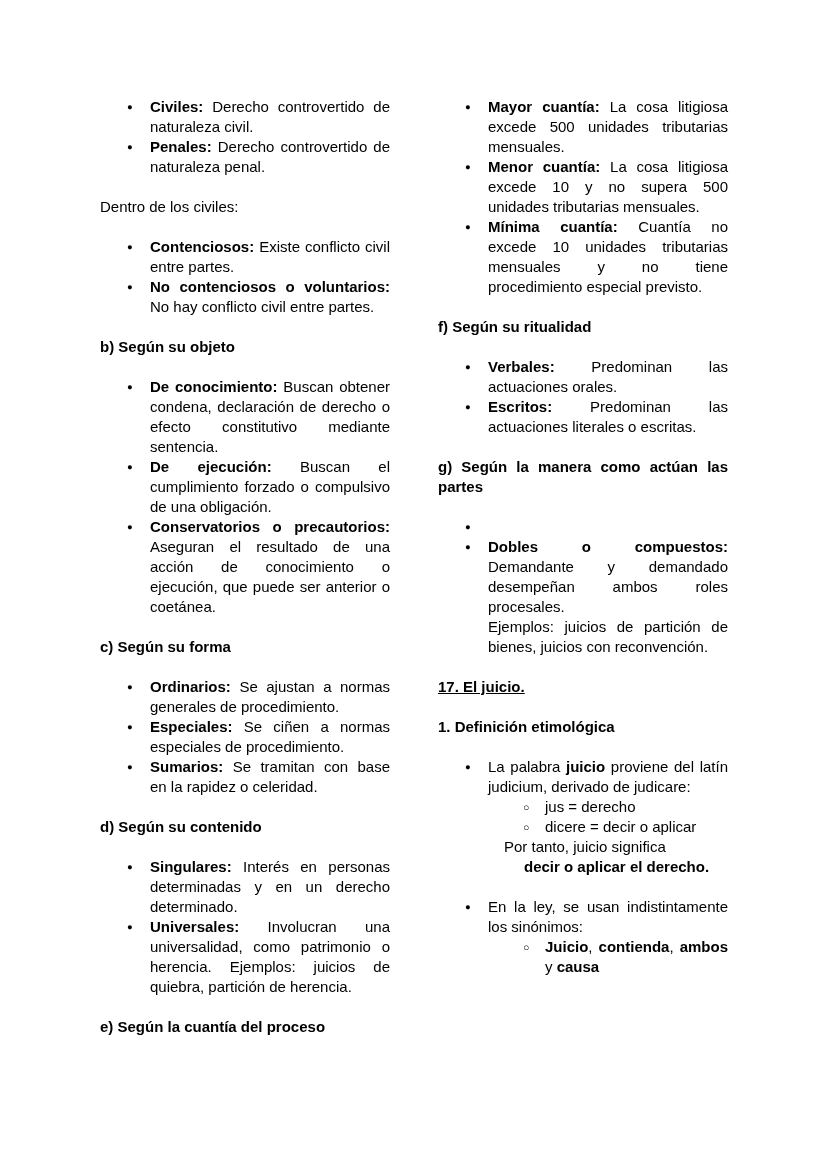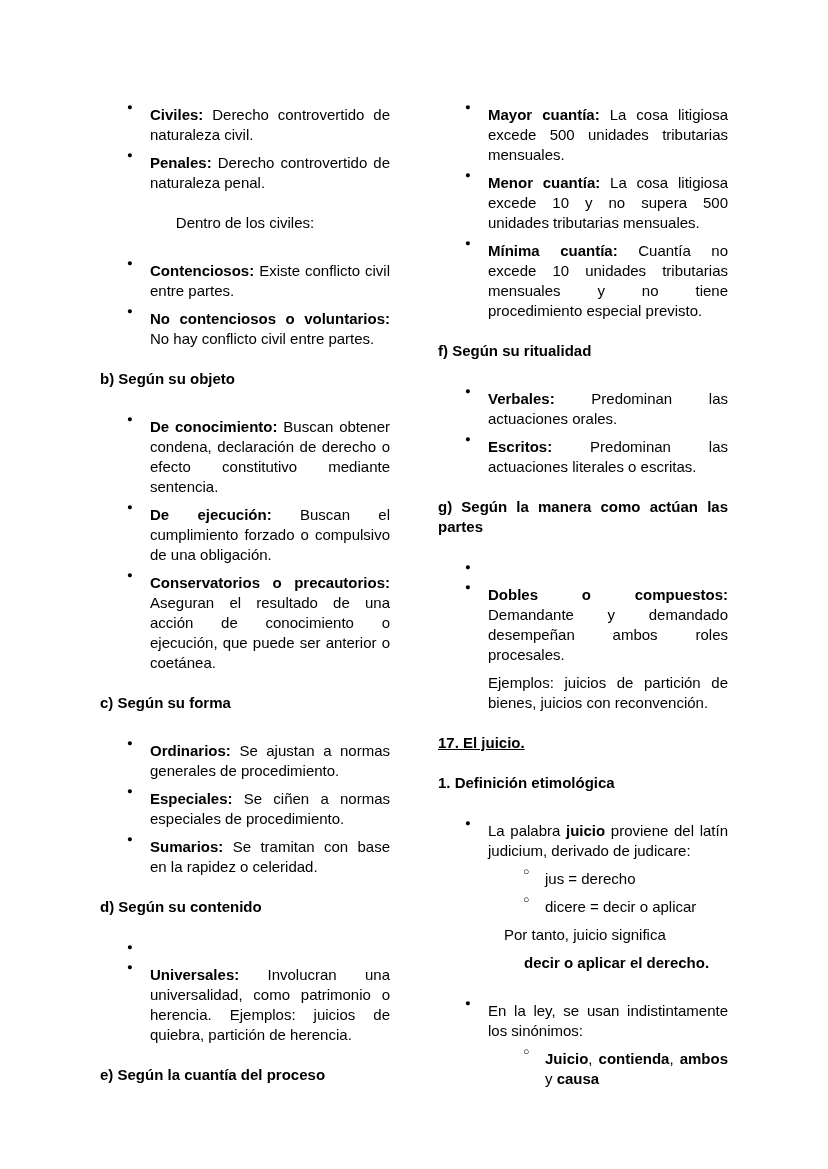--- a/index.html
+++ b/index.html
@@ -14,24 +14,24 @@
     font-size: 15px;
     line-height: 20px;
     color: #000000;
     overflow: hidden;
   }
   .columns { display: flex; gap: 48px; }
   .col { width: 290px; }
   .col > * + * { margin-top: 20px; }
 
   .heading { font-weight: bold; text-align: justify; }
-  .paragraph { text-align: center; }
+  .paragraph { text-align: left; }
 
   .list .li { display: flex; align-items: flex-start; }
-  .li .txt { flex: 1; text-align: justify; min-width: 0; margin-top: 8px; }
+  .li .txt { flex: 1; text-align: justify; min-width: 0; }
 
   .li.lvl1 { padding-left: 27px; }
   .li.lvl1 > .marker { flex: 0 0 23px; }
   .li.lvl2 { padding-left: 85px; }
   .li.lvl2 > .marker { flex: 0 0 22px; }
   .li.cont2 { padding-left: 66px; }
   .li.cont2 > .marker { flex: 0 0 0px; overflow: hidden; }
   .li.cont2b { padding-left: 86px; justify-content: flex-end; }
   .li.cont2b > .marker { flex: 0 0 0px; overflow: hidden; }
 
@@ -97,20 +97,21 @@
           </div>
           <div class="li lvl1">
             <span class="marker disc">●</span>
             <span class="txt"><span class="run b">Sumarios: </span><span class="run">Se tramitan con base en la rapidez o celeridad.</span></span>
           </div>
         </div>
         <div class="heading"><span class="run b">d) Según su contenido</span></div>
         <div class="list">
           <div class="li lvl1">
             <span class="marker disc">●</span>
+            <span class="txt"><span class="run b">Singulares: </span><span class="run">Interés en personas determinadas y en un derecho determinado.</span></span>
           </div>
           <div class="li lvl1">
             <span class="marker disc">●</span>
             <span class="txt"><span class="run b">Universales: </span><span class="run">Involucran una universalidad, como patrimonio o herencia. Ejemplos: juicios de quiebra, partición de herencia.</span></span>
           </div>
         </div>
         <div class="heading"><span class="run b">e) Según la cuantía del proceso</span></div>
       </div>
     <div class="col">
         <div class="list">

